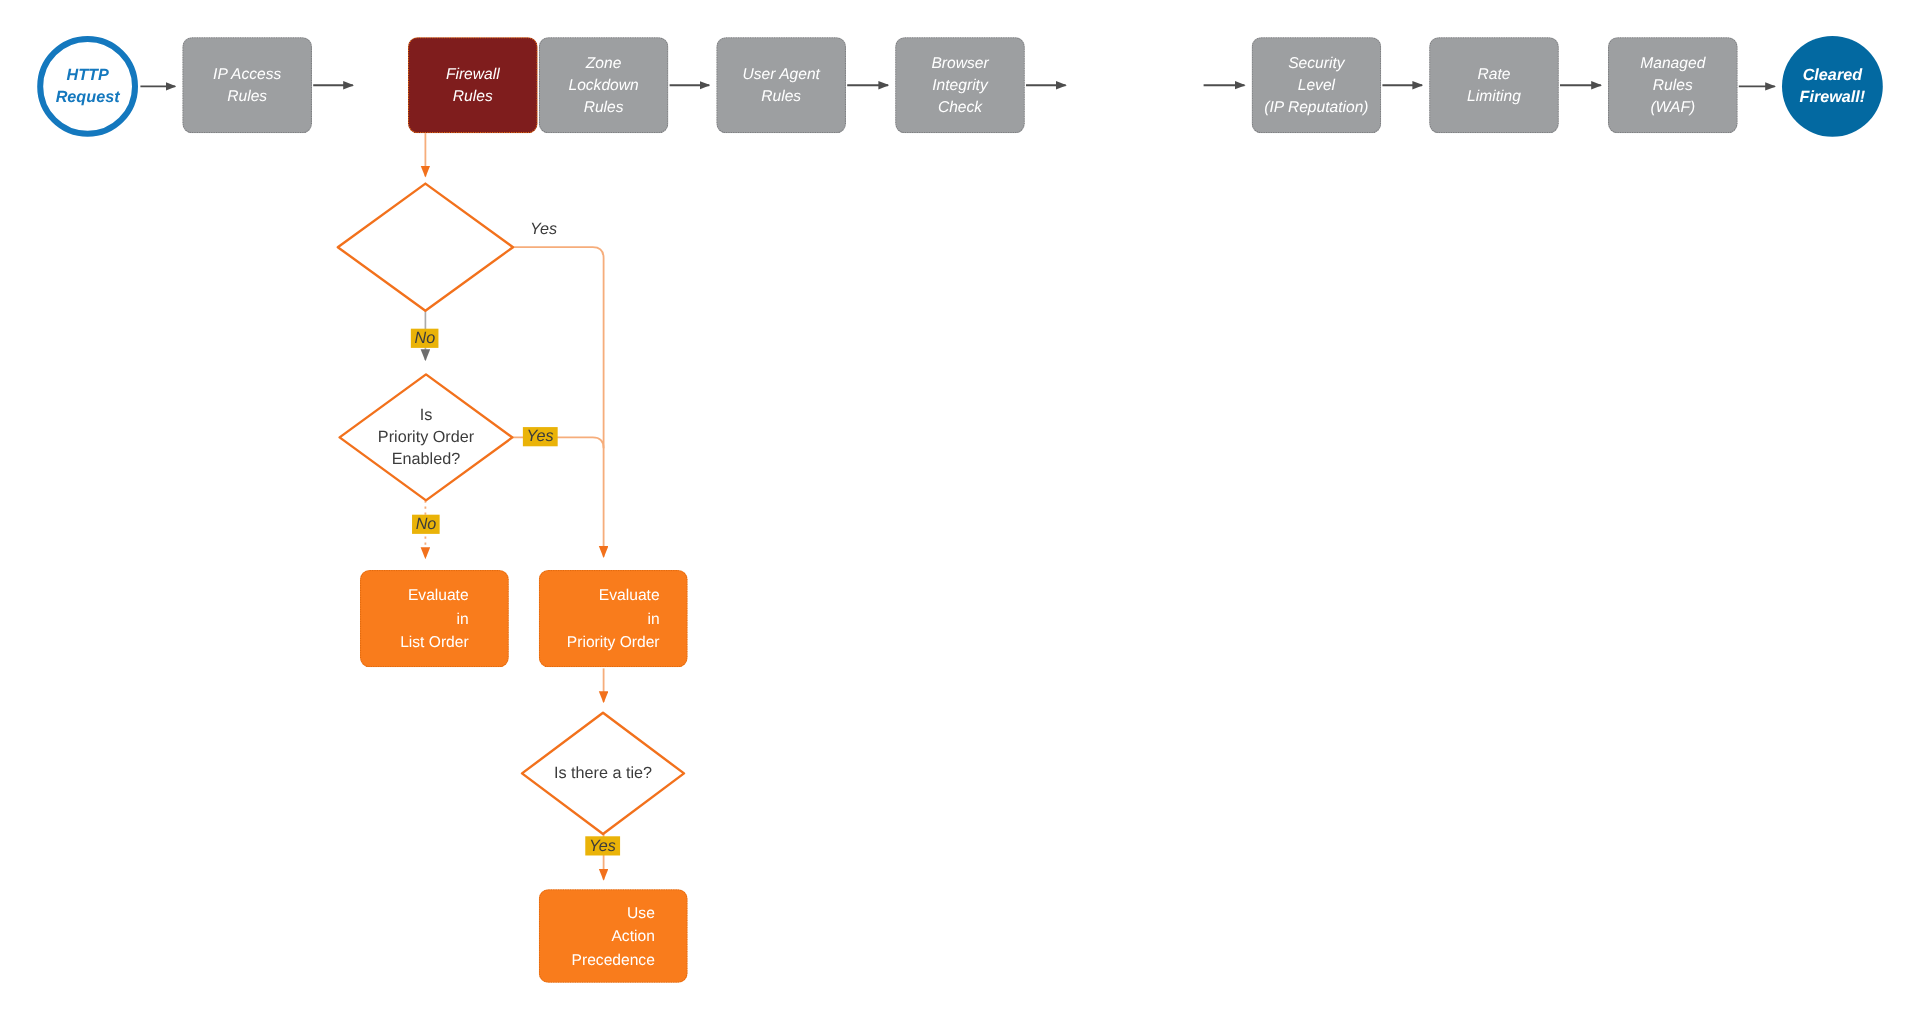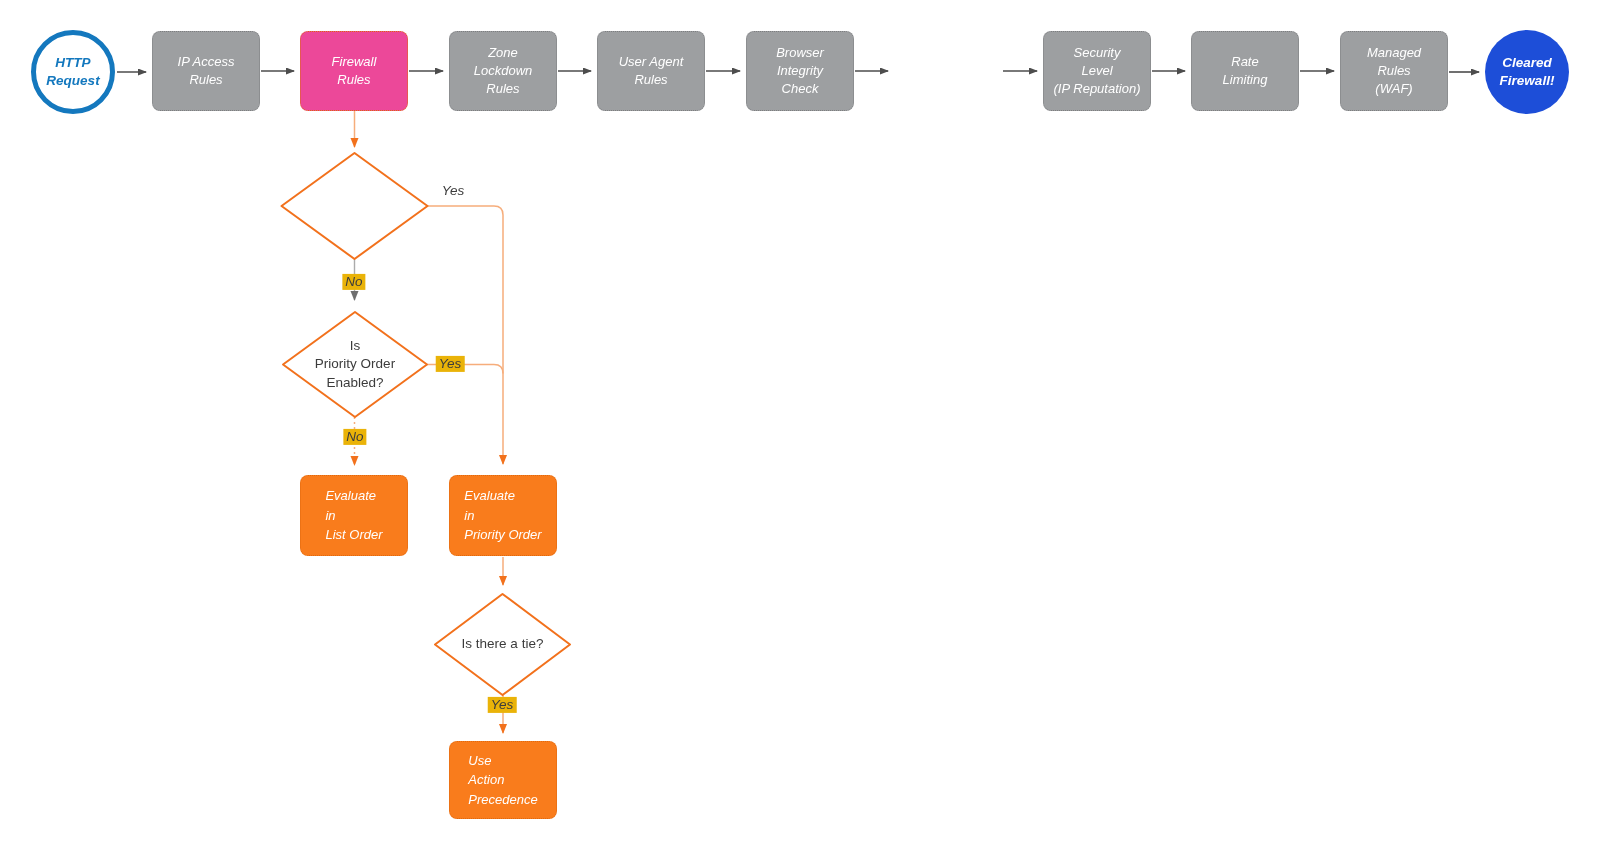--- a/index.html
+++ b/index.html
@@ -11,37 +11,37 @@
   .wires{position:absolute;left:0;top:0;width:1600px;height:858px;}
   .node{
     position:absolute;display:flex;align-items:center;justify-content:center;
     text-align:center;box-sizing:border-box;white-space:pre-line;
   }
   .step{
     width:108px;height:80px;top:31px;border-radius:8px;
     background:#9d9fa1;border:1px dotted #7d7e80;
     color:#ffffff;font-style:italic;font-size:13px;line-height:1.38;
   }
-  .step-orange{background:#ec4899;border:1px dotted #e0690f;}
+  .step-orange{background:#7f1d1d;border:1px dotted #e0690f;margin-left:40px;}
   .circle{
     width:84px;height:84px;top:30px;border-radius:50%;
     font-weight:bold;font-style:italic;font-size:13.5px;line-height:1.3;
   }
   .circle-start{background:#ffffff;border:5px solid #1478be;color:#1478be;}
-  .circle-end{background:#1d4ed8;color:#ffffff;}
+  .circle-end{background:#0369a1;color:#ffffff;}
   .diamond-label{
     position:absolute;display:flex;align-items:center;justify-content:center;
     text-align:center;white-space:pre-line;color:#3c3c3c;
     font-size:13.5px;line-height:1.4;
   }
   .obox{
     position:absolute;display:flex;align-items:center;justify-content:center;
-    text-align:left;box-sizing:border-box;white-space:pre-line;
-    width:108px;border-radius:8px;background:#f97c1c;border:1px dotted #e0690f;
-    color:#ffffff;font-style:italic;font-size:13px;line-height:1.5;
+    text-align:right;box-sizing:border-box;white-space:pre-line;
+    width:124px;border-radius:8px;background:#f97c1c;border:1px dotted #e0690f;
+    color:#ffffff;font-size:13px;line-height:1.5;
   }
   .edge-label{
     position:absolute;transform:translate(-50%,-50%);
     font-style:italic;font-size:13.5px;color:#3c3c3c;
     background:#eab308;padding:0 3px;line-height:1.2;
   }
 </style>
 </head>
 <body>
 

